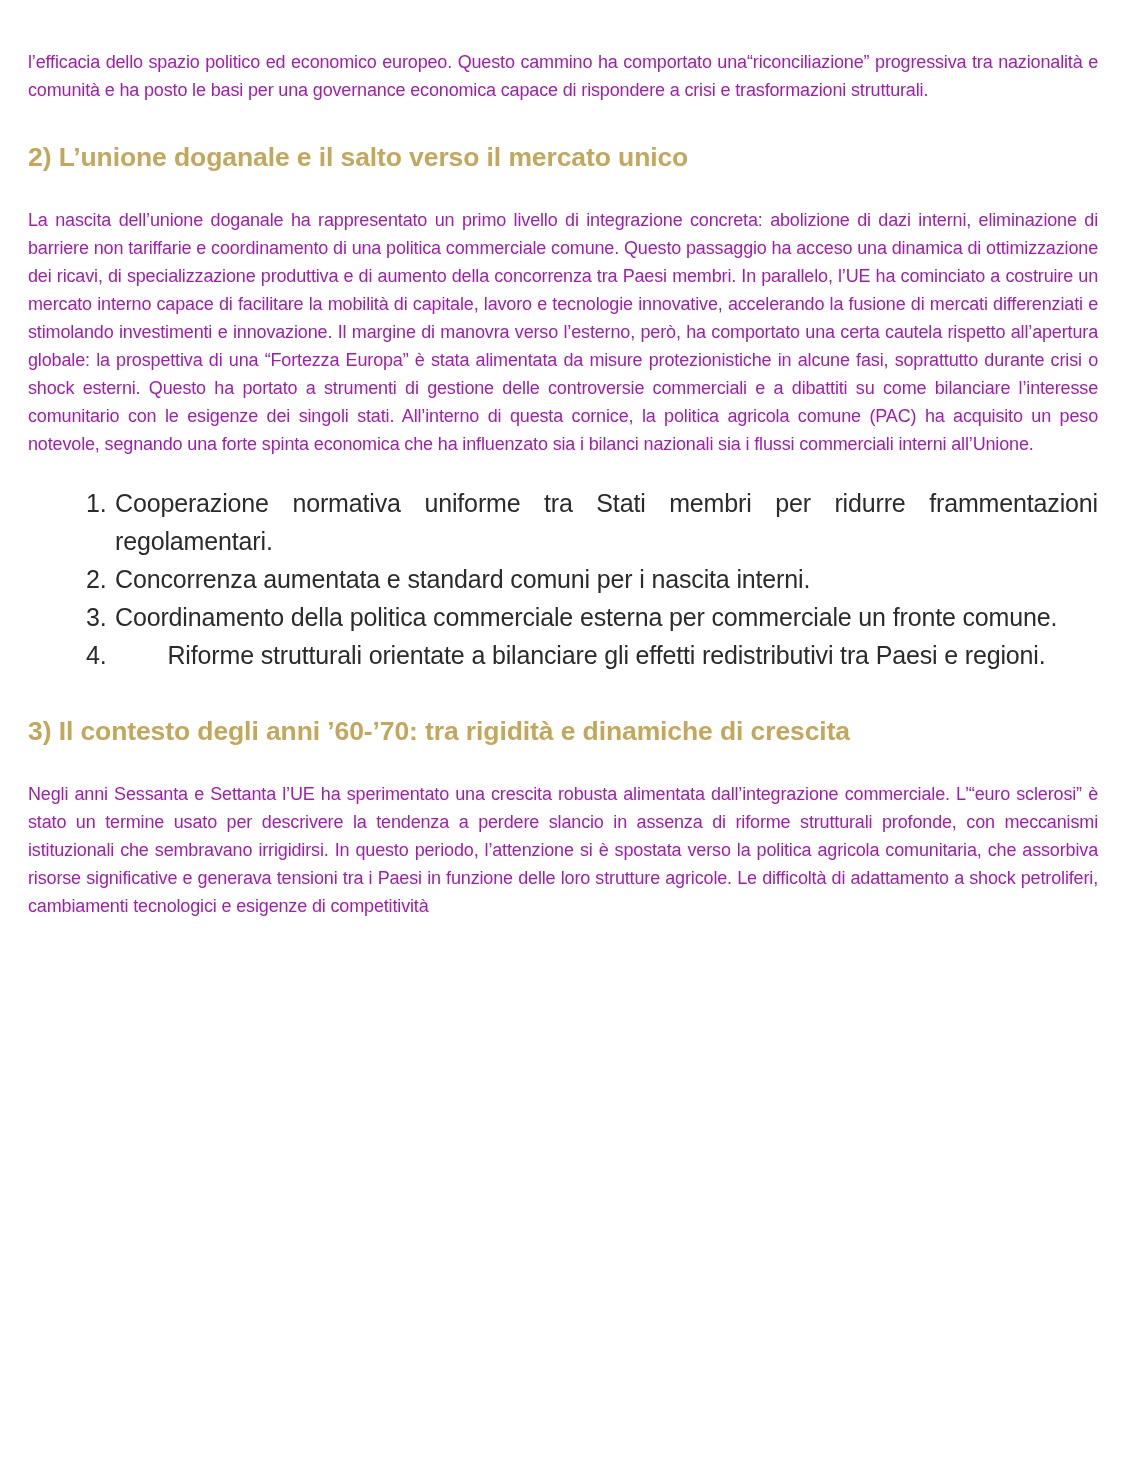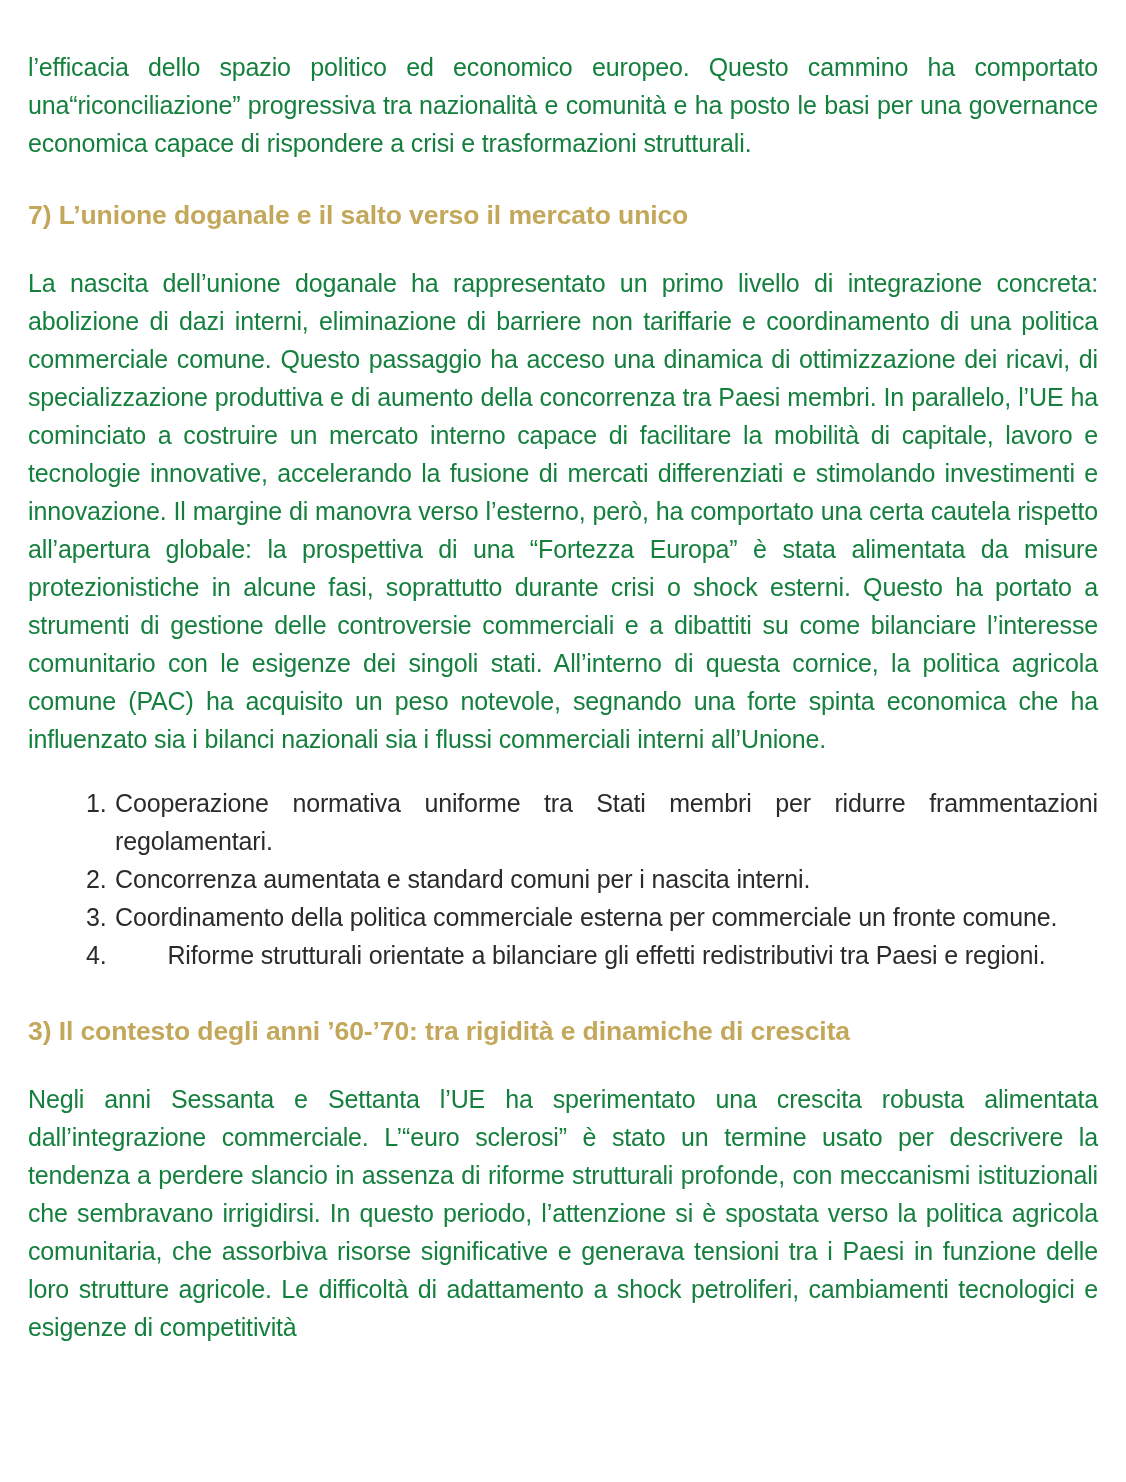--- a/index.html
+++ b/index.html
@@ -17,25 +17,25 @@
 
   .page {
     box-sizing: border-box;
     width: 1126px;
     height: 1482px;
     padding: 40px 28px 0 28px;
     background: #ffffff;
   }
 
   .para {
-    font-size: 25px;
-    line-height: 38px;
+    font-size: 18px;
+    line-height: 28px;
     text-align: justify;
     text-justify: inter-word;
-    color: #15803d;
+    color: #a21caf;
     font-weight: 300;
     letter-spacing: -0.15px;
     margin: 0;
     -webkit-hyphens: none;
     hyphens: none;
   }
 
   .para.first {
     margin-top: 8px;
   }
@@ -91,21 +91,21 @@
 </style>
 </head>
 <body>
 
 <div class="page">
 
   <p class="para first">l’efficacia dello spazio politico ed economico europeo. Questo cammino ha comportato una“riconciliazione” progressiva tra nazionalità e comunità e ha posto le basi per una governance economica capace di rispondere a crisi e trasformazioni strutturali.</p>
 
   <div class="gap-heading-top"></div>
 
-  <h2 class="heading">7) L’unione doganale e il salto verso il mercato unico</h2>
+  <h2 class="heading">2) L’unione doganale e il salto verso il mercato unico</h2>
 
   <div class="gap-heading-bot"></div>
 
   <p class="para">La nascita dell’unione doganale ha rappresentato un primo livello di integrazione concreta: abolizione di dazi interni, eliminazione di barriere non tariffarie e coordinamento di una politica commerciale comune. Questo passaggio ha acceso una dinamica di ottimizzazione dei ricavi, di specializzazione produttiva e di aumento della concorrenza tra Paesi membri. In parallelo, l’UE ha cominciato a costruire un mercato interno capace di facilitare la mobilità di capitale, lavoro e tecnologie innovative, accelerando la fusione di mercati differenziati e stimolando investimenti e innovazione. Il margine di manovra verso l’esterno, però, ha comportato una certa cautela rispetto all’apertura globale: la prospettiva di una “Fortezza Europa” è stata alimentata da misure protezionistiche in alcune fasi, soprattutto durante crisi o shock esterni. Questo ha portato a strumenti di gestione delle controversie commerciali e a dibattiti su come bilanciare l’interesse comunitario con le esigenze dei singoli stati. All’interno di questa cornice, la politica agricola comune (PAC) ha acquisito un peso notevole, segnando una forte spinta economica che ha influenzato sia i bilanci nazionali sia i flussi commerciali interni all’Unione.</p>
 
   <div class="gap-para-list"></div>
 
   <ol class="numlist">
     <li>Cooperazione normativa uniforme tra Stati membri per ridurre frammentazioni regolamentari.</li>
     <li>Concorrenza aumentata e standard comuni per i nascita interni.</li>

